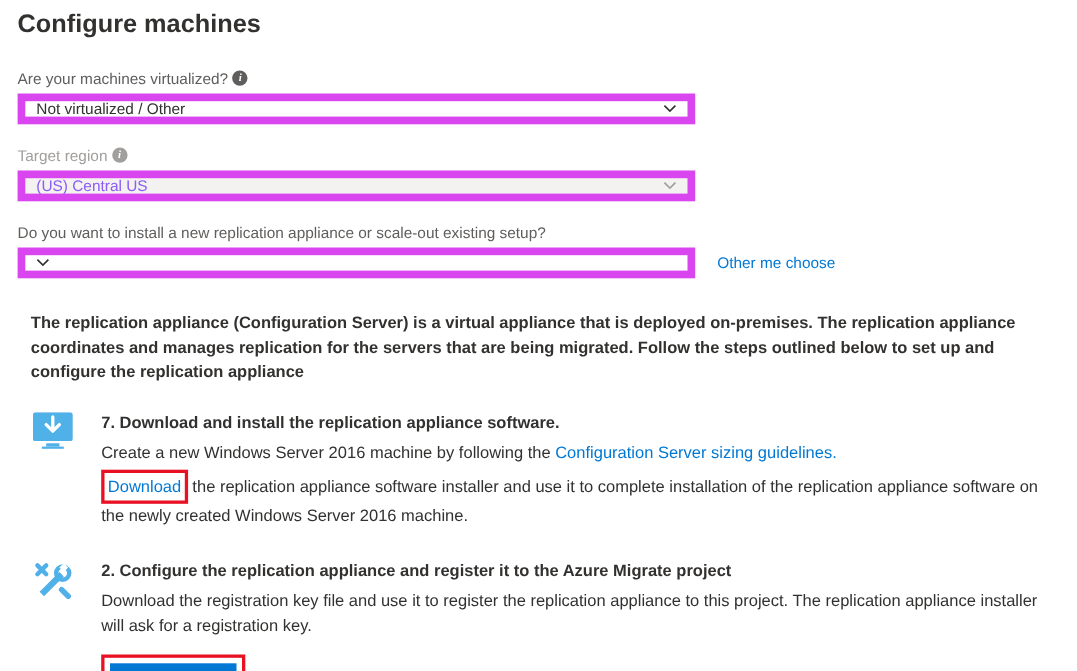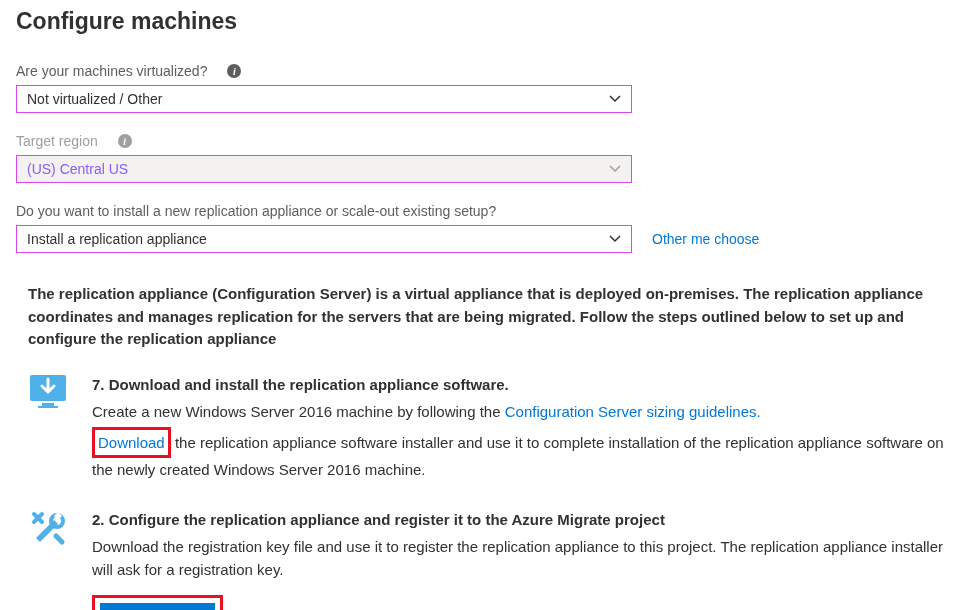--- a/index.html
+++ b/index.html
@@ -16,42 +16,42 @@
       color: #323130;
       margin-bottom: 28px;
     }
     .field-group { margin-bottom: 20px; }
     .field-label {
       font-size: 14px;
       color: #605e5c;
       margin-bottom: 6px;
       display: flex;
       align-items: center;
-      gap: 20px;
+      gap: 4px;
     }
     .field-label.disabled { color: #a19f9d; }
     .info-icon {
       display: inline-flex;
       align-items: center;
       justify-content: center;
       width: 14px;
       height: 14px;
       border-radius: 50%;
       background: #605e5c;
       color: white;
       font-size: 10px;
       font-weight: bold;
       font-style: italic;
       font-family: serif;
     }
     .info-icon.disabled { background: #a19f9d; }
     .select-wrapper {
       position: relative;
       width: 616px;
-      border: 1px solid #d946ef;
+      border: 7px solid #d946ef;
       background: white;
       height: 28px;
       display: flex;
       align-items: center;
       padding: 0 10px;
       cursor: pointer;
     }
     .select-wrapper.disabled {
       background: #f3f2f1;
       color: #8b5cf6;
@@ -140,21 +140,20 @@
       </svg>
   </div>
 </div>
 
 <div class="field-group">
   <div class="field-label">
     <span>Do you want to install a new replication appliance or scale-out existing setup?</span>
   </div>
   <div class="row-with-link">
     <div class="select-wrapper">
-      <span class="select-value">Install a replication appliance</span>
       <svg class="chevron" viewBox="0 0 12 8">
           <path d="M1 1 L6 6 L11 1" stroke="#323130" stroke-width="1.5" fill="none"></path>
         </svg>
     </div>
     <a class="link">Other me choose</a>
   </div>
 </div>
 
 <p class="intro-text">The replication appliance (Configuration Server) is a virtual appliance that is deployed on-premises. The replication appliance coordinates and manages replication for the servers that are being migrated. Follow the steps outlined below to set up and configure the replication appliance</p>
 

